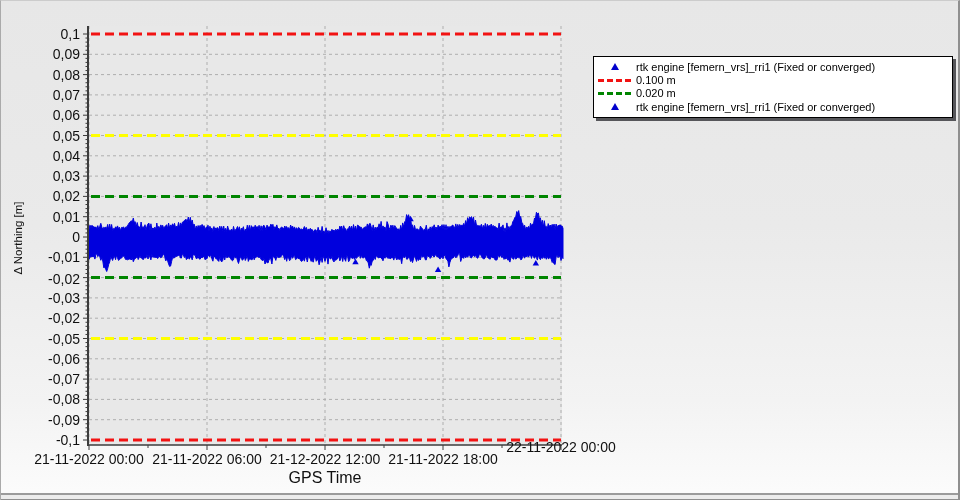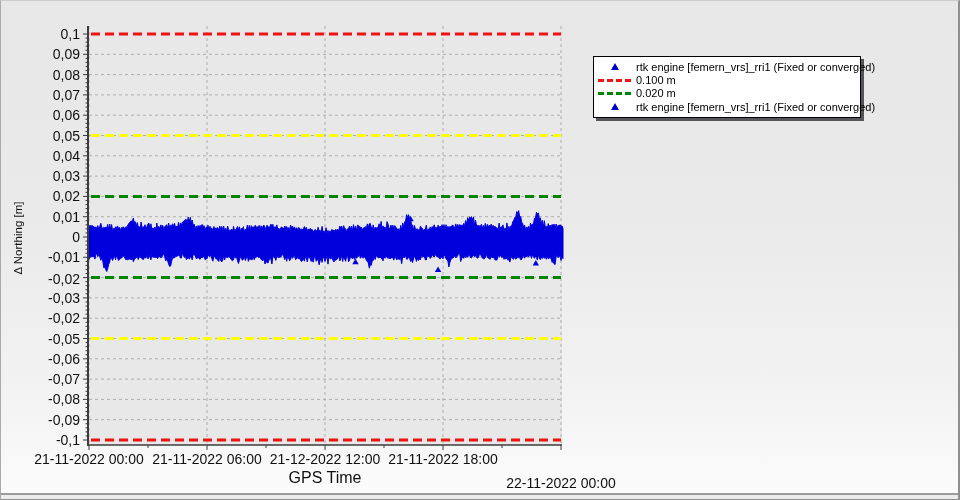--- a/index.html
+++ b/index.html
@@ -22,21 +22,21 @@
   .xtick{transform:translate(-50%,0);}
   .axis-title-y{
     position:absolute;left:17px;top:237px;font-size:11.5px;color:#101010;white-space:nowrap;
     transform:translate(-50%,-50%) rotate(-90deg);
   }
   .axis-title-x{
     position:absolute;left:324px;top:468px;font-size:16px;color:#101010;white-space:nowrap;
     transform:translate(-50%,0);
   }
   .legend{
-    position:absolute;left:592px;top:55px;width:268px;
+    position:absolute;left:592px;top:55px;width:360px;
     background:#ffffff;border:1px solid #000000;box-shadow:3px 3px 0 #56565a;
     padding:3px 0 3px 0;
   }
   .legend-row{display:flex;align-items:center;height:13.4px;}
   .legend-marker{width:42px;display:flex;justify-content:center;align-items:center;flex:0 0 42px;}
   .legend-label{font-size:11px;color:#000;white-space:nowrap;}
   .marker-triangle{width:0;height:0;border-left:4px solid transparent;border-right:4px solid transparent;border-bottom:7px solid #0000cc;}
   .marker-dashes{width:34px;height:3px;}
 </style>
 </head>
@@ -218,21 +218,21 @@
       <div class="tick-label ytick" style="left: 79px; top: 378.1px;">-0,07</div>
       <div class="tick-label ytick" style="left: 79px; top: 398.4px;">-0,08</div>
       <div class="tick-label ytick" style="left: 79px; top: 418.7px;">-0,09</div>
       <div class="tick-label ytick" style="left: 79px; top: 439px;">-0,1</div>
     </div>
   <div id="xtick-layer">
       <div class="tick-label xtick" style="left: 88px; top: 452px;">21-11-2022 00:00</div>
       <div class="tick-label xtick" style="left: 206px; top: 452px;">21-11-2022 06:00</div>
       <div class="tick-label xtick" style="left: 324px; top: 452px;">21-12-2022 12:00</div>
       <div class="tick-label xtick" style="left: 442px; top: 452px;">21-11-2022 18:00</div>
-      <div class="tick-label xtick" style="left: 560px; top: 440px; margin-top: 36px;">22-11-2022 00:00</div>
+      <div class="tick-label xtick" style="left: 560px; top: 440px;">22-11-2022 00:00</div>
     </div>
 
   <div class="legend" id="legend-box">
       <div class="legend-row">
         <div class="legend-marker">
           <div class="marker-triangle" style="border-bottom-color: rgb(0, 0, 204);"></div>
         </div>
         <div class="legend-label">rtk engine [femern_vrs]_rri1 (Fixed or converged)</div>
       </div>
       <div class="legend-row">

